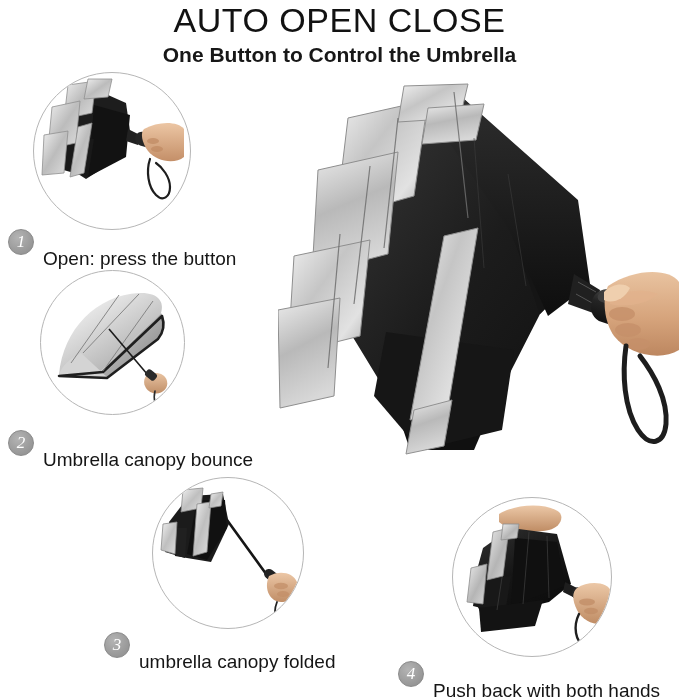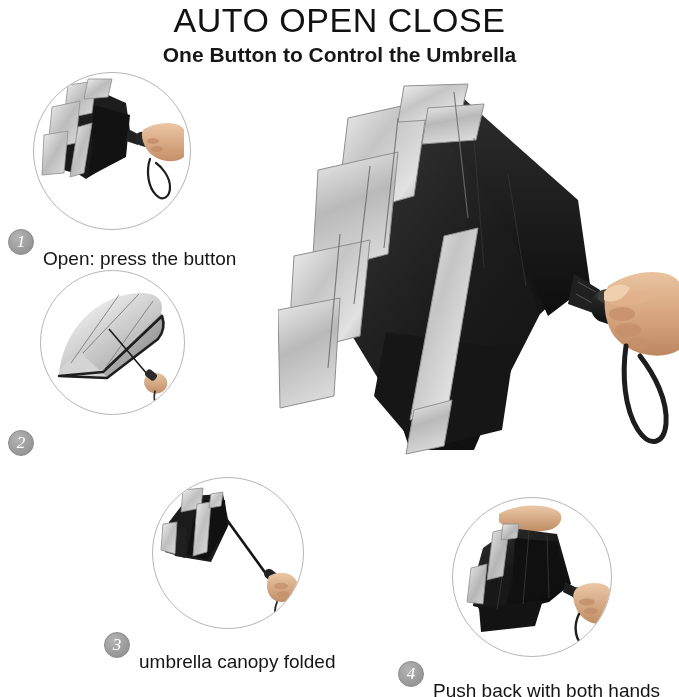--- a/index.html
+++ b/index.html
@@ -375,20 +375,21 @@
   </svg>
 </div>
 
 <div class="step" id="step-1">
   <div class="badge">1</div>
   <div class="step-text">Open: press the button</div>
 </div>
 
 <div class="step" id="step-2">
   <div class="badge">2</div>
+  <div class="step-text">Umbrella canopy bounce</div>
 </div>
 
 <div class="step" id="step-3">
   <div class="badge">3</div>
   <div class="step-text">
     <span class="line2">umbrella canopy folded</span>
   </div>
 </div>
 
 <div class="step" id="step-4">

